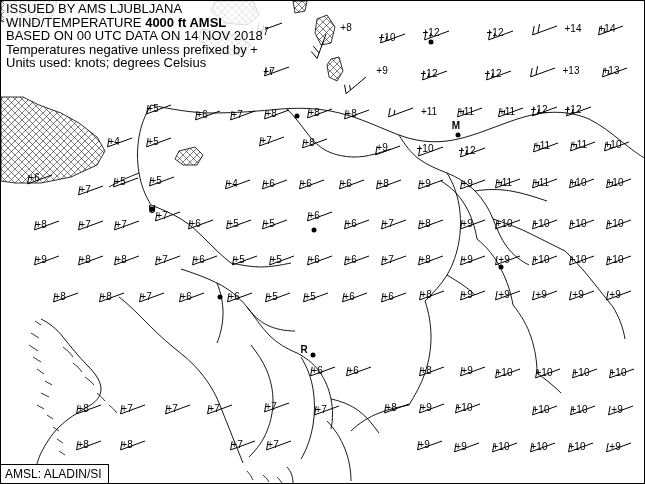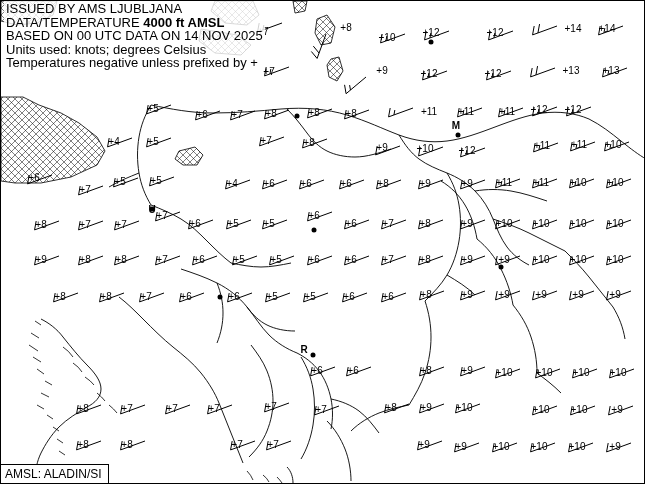--- a/index.html
+++ b/index.html
@@ -104,24 +104,24 @@
       <path d="M512,304 C520,314 526,324 530,336 C534,348 536,360 536,372"></path>
       <path d="M536,372 C544,378 552,384 560,392"></path>
       <path d="M564,250 C572,258 580,266 588,276 C596,286 604,296 612,306"></path>
       <path d="M612,306 C618,316 622,326 624,338"></path>
       <path d="M446,274 C456,280 466,286 474,294"></path>
     </g>
   </svg>
 
   <div class="hdr">
     <div>ISSUED BY AMS LJUBLJANA</div>
-    <div><span>DATA/TEMPERATURE </span><b>4000 ft AMSL</b></div>
-    <div>BASED ON 00 UTC DATA ON 14 NOV 2025</div>
+    <div><span>WIND/TEMPERATURE </span><b>4000 ft AMSL</b></div>
+    <div>BASED ON 00 UTC DATA ON 14 NOV 2018</div>
+    <div>Temperatures negative unless prefixed by +</div>
     <div>Units used: knots; degrees Celsius</div>
-    <div>Temperatures negative unless prefixed by +</div>
   </div>
 
   <div id="model-box">AMSL: ALADIN/SI</div>
 
   <div id="obs-layer">
       <div class="obs" style="left: 0px; top: 0px;">
         <div class="temp" style="left: 262px; top: 30px;">+7</div>
         <svg width="60" height="40" viewBox="0 0 60 40" class="barb" style="left: 271px; top: -8px;">
           <g>
             <path d="M10,30 L-14.432008140433616,38.89252372646739" stroke="#000" stroke-width="1" fill="none"></path>

